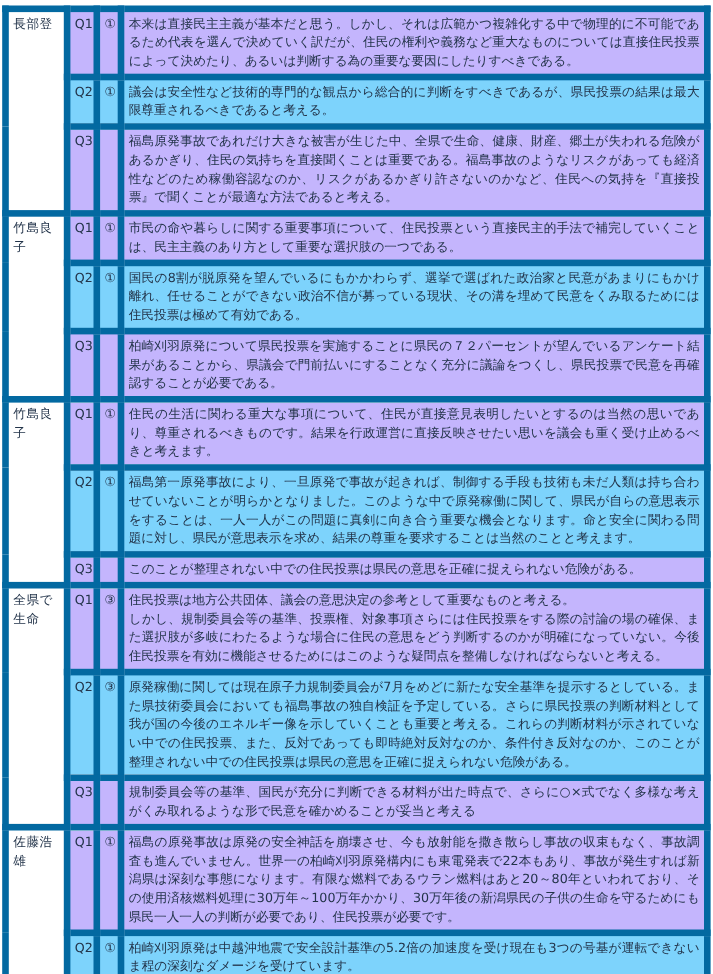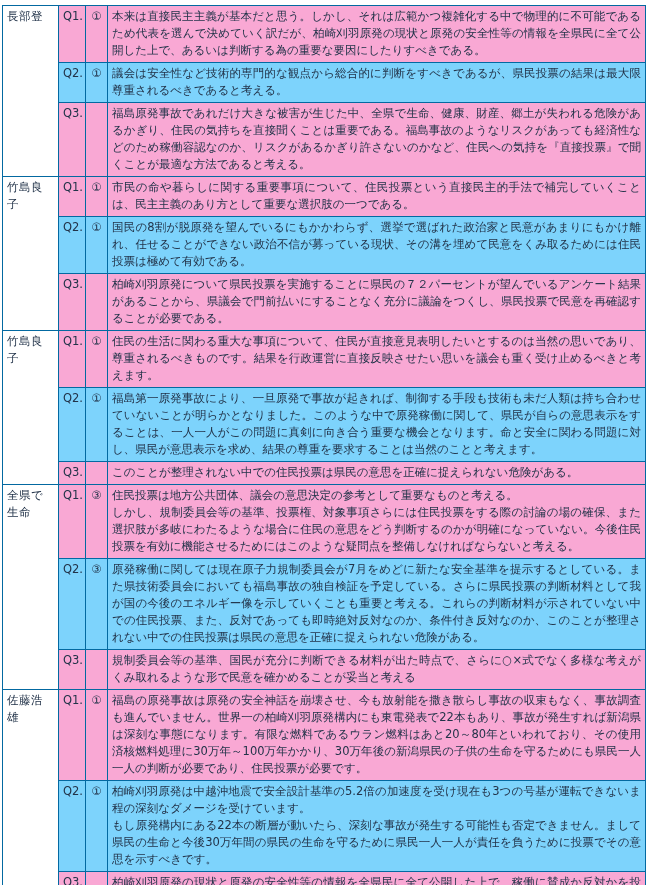--- a/index.html
+++ b/index.html
@@ -14,21 +14,21 @@
     padding: 5px 2px 6px 2px;
   }
   table.survey {
     border-collapse: collapse;
     table-layout: fixed;
     width: 644px;
     font-size: 11.5px;
     color: #223349;
   }
   table.survey td {
-    border: 1px solid #0369a1;
+    border: 6px solid #0369a1;
     vertical-align: top;
     padding: 2px 4px 3px 4px;
     line-height: 17px;
     box-sizing: border-box;
     overflow: hidden;
     margin-top: 40px;
   }
   td.n {
     background: #ffffff;
     padding-left: 5px;
@@ -44,40 +44,40 @@
     padding-right: 1px;
   }
   td.a {
     white-space: pre-wrap;
     text-align: justify;
   }
   tr.alt td.q, tr.alt td.c, tr.alt td.a {
     background: #7dd3fc;
   }
   tr.plain td.q, tr.plain td.c, tr.plain td.a {
-    background: #f9a8d4;
+    background: #c4b5fd;
   }
 </style>
 </head>
 <body>
 
 <div class="page">
   <table class="survey">
     <colgroup>
       <col style="width:56px">
       <col style="width:27px">
       <col style="width:22px">
       <col>
     </colgroup>
     <tbody id="table-body">
   <tr class="plain">
     <td class="n" rowspan="3">長部登</td>
           <td class="q">Q1.</td>
     <td class="c">①</td>
-    <td class="a">本来は直接民主主義が基本だと思う。しかし、それは広範かつ複雑化する中で物理的に不可能であるため代表を選んで決めていく訳だが、柏崎刈羽原発の現状と原発の安全性等の情報を全県民に全て公開した上で、あるいは判断する為の重要な要因にしたりすべきである。</td>
+    <td class="a">本来は直接民主主義が基本だと思う。しかし、それは広範かつ複雑化する中で物理的に不可能であるため代表を選んで決めていく訳だが、住民の権利や義務など重大なものについては直接住民投票によって決めたり、あるいは判断する為の重要な要因にしたりすべきである。</td>
   </tr>
 
   <tr class="alt">
     <td class="q">Q2.</td>
     <td class="c">①</td>
     <td class="a">議会は安全性など技術的専門的な観点から総合的に判断をすべきであるが、県民投票の結果は最大限尊重されるべきであると考える。</td>
   </tr>
 
   <tr class="plain">
     <td class="q">Q3.</td>

